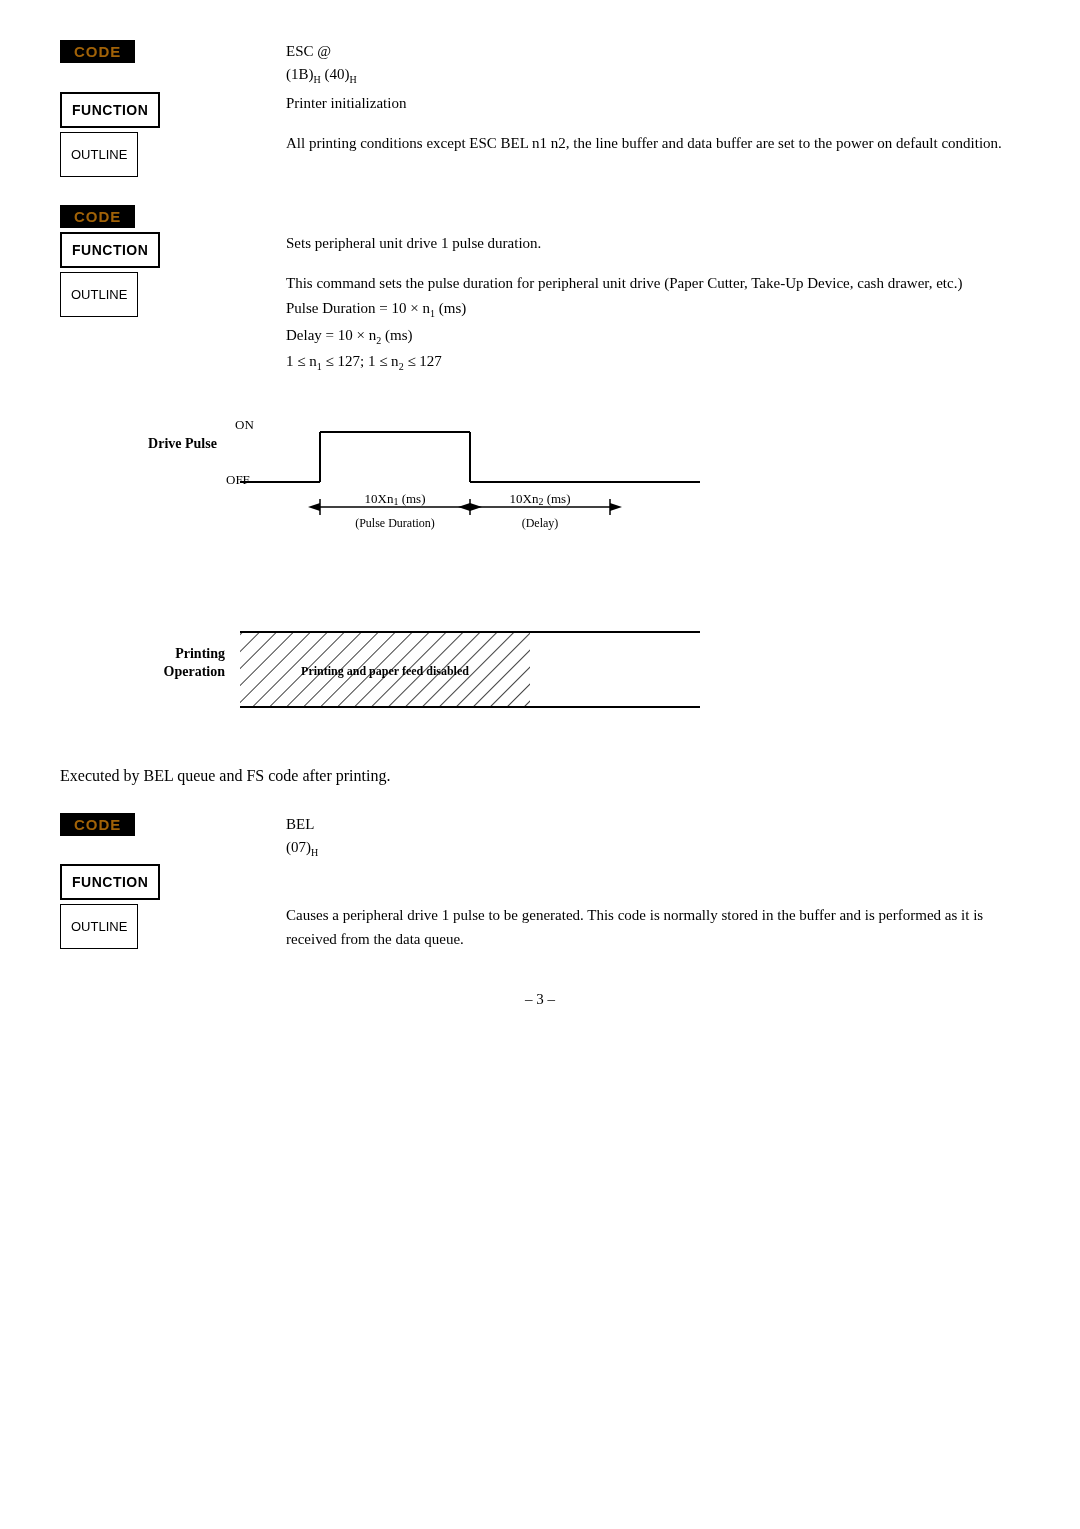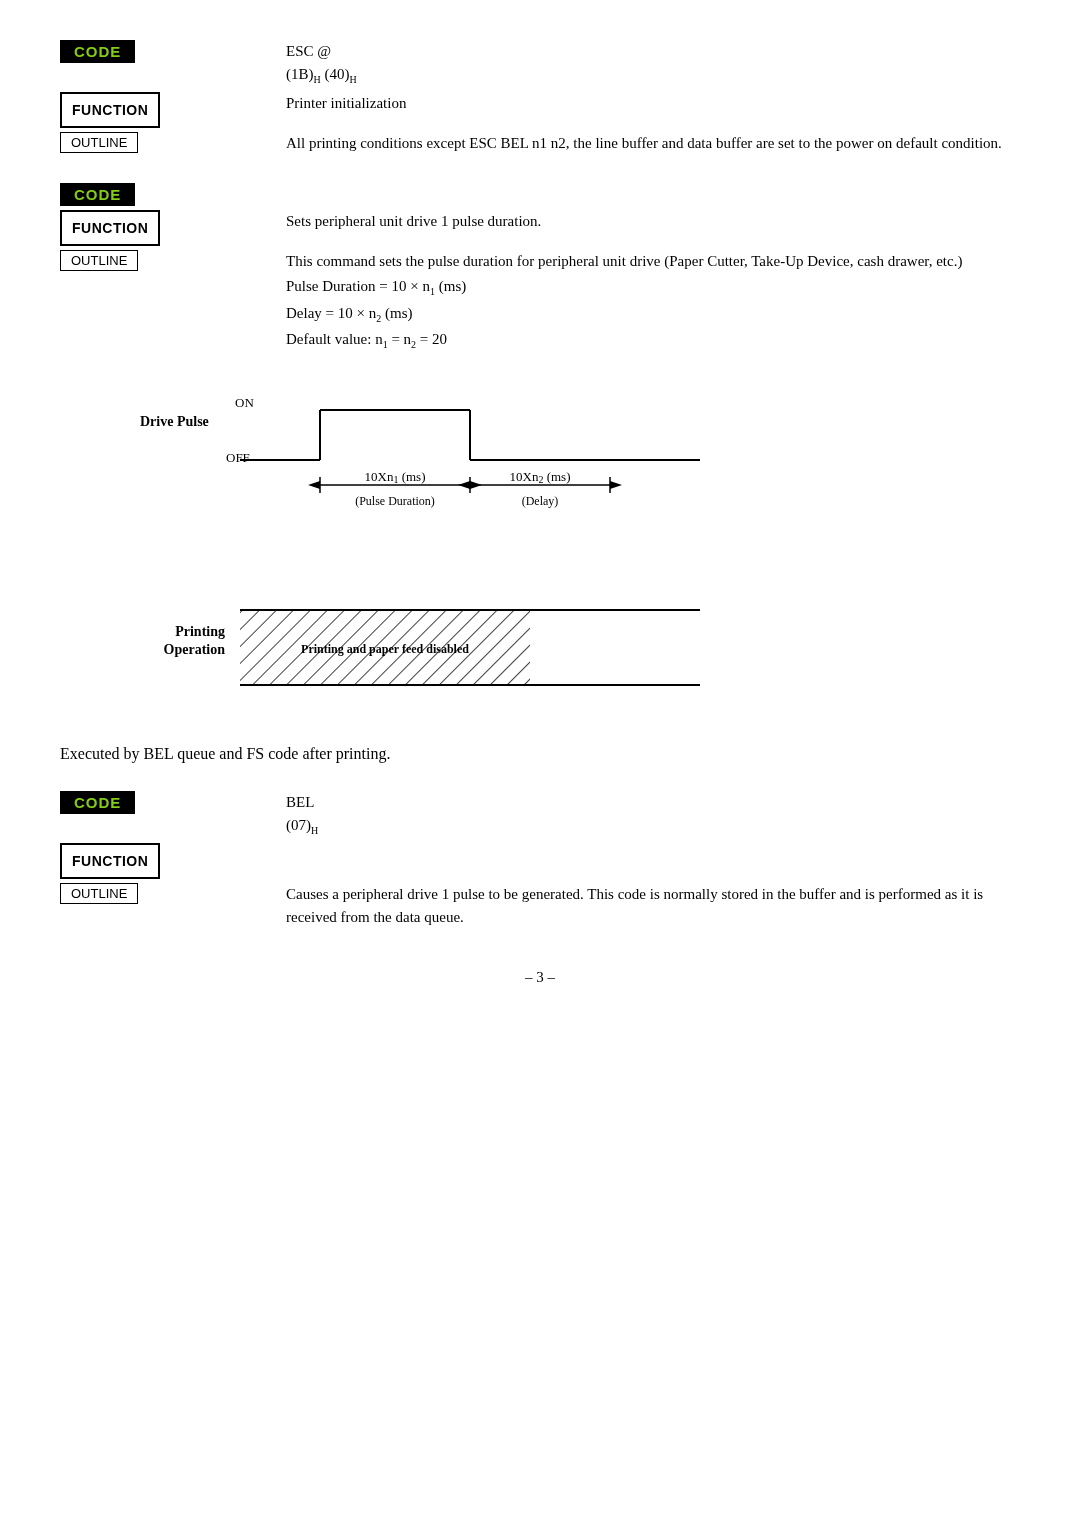--- a/index.html
+++ b/index.html
@@ -20,21 +20,21 @@
     }
 
     .label-cell {
       width: 210px;
       min-width: 210px;
       margin-right: 16px;
     }
 
     .code-label {
       background: #000;
-      color: #84cc16;
+      color: #a16207;
       font-weight: bold;
       font-size: 15px;
       padding: 3px 14px;
       display: inline-block;
       letter-spacing: 1px;
       font-family: Arial, sans-serif;
     }
 
     .function-label {
       border: 2px solid #000;
@@ -42,21 +42,21 @@
       font-size: 14px;
       padding: 8px 10px;
       display: inline-block;
       font-family: Arial, sans-serif;
       letter-spacing: 0.5px;
     }
 
     .outline-label {
       border: 1px solid #000;
       font-size: 13px;
-      padding: 2px 10px;
+      padding: 14px 10px;
       display: inline-block;
       font-family: Arial, sans-serif;
     }
 
     .content-cell {
       flex: 1;
       font-size: 15px;
       line-height: 1.55;
     }
 
@@ -126,31 +126,31 @@
     </div>
   </div>
   <div class="row">
     <div class="label-cell">
       <span class="outline-label">OUTLINE</span>
     </div>
     <div class="content-cell">
       <p>This command sets the pulse duration for peripheral unit drive (Paper Cutter, Take-Up Device, cash drawer, etc.)</p>
       <p>Pulse Duration = 10 × n<sub>1</sub> (ms)</p>
       <p>Delay = 10 × n<sub>2</sub> (ms)</p>
-      <p>Default value: n<sub>1</sub> = n<sub>2</sub> = 20</p>
+      <p>1 ≤ n<sub>1</sub> ≤ 127; 1 ≤ n<sub>2</sub> ≤ 127</p>
     </div>
   </div>
 </div>
 
 <div class="diagram-area">
   <div style="position:relative; width:600px; height:195px;">
 
     <div style="position:absolute; left:95px; top:10px; font-size:13px;">ON</div>
 
-    <div style="position:absolute; left:0px; top:28px; font-weight:bold; font-size:14px; text-align:left; width:85px; line-height:1.3;">Drive Pulse</div>
+    <div style="position:absolute; left:0px; top:28px; font-weight:bold; font-size:14px; text-align:center; width:85px; line-height:1.3;">Drive Pulse</div>
 
     <div style="position:absolute; left:86px; top:65px; font-size:13px;">OFF–</div>
 
     <svg style="position:absolute;left:100px;top:0;" width="480" height="130" xmlns="http://www.w3.org/2000/svg">
 
       <line x1="0" y1="75" x2="80" y2="75" stroke="#000" stroke-width="2"></line>
 
       <line x1="80" y1="75" x2="80" y2="25" stroke="#000" stroke-width="2"></line>
 
       <line x1="80" y1="25" x2="230" y2="25" stroke="#000" stroke-width="2"></line>

